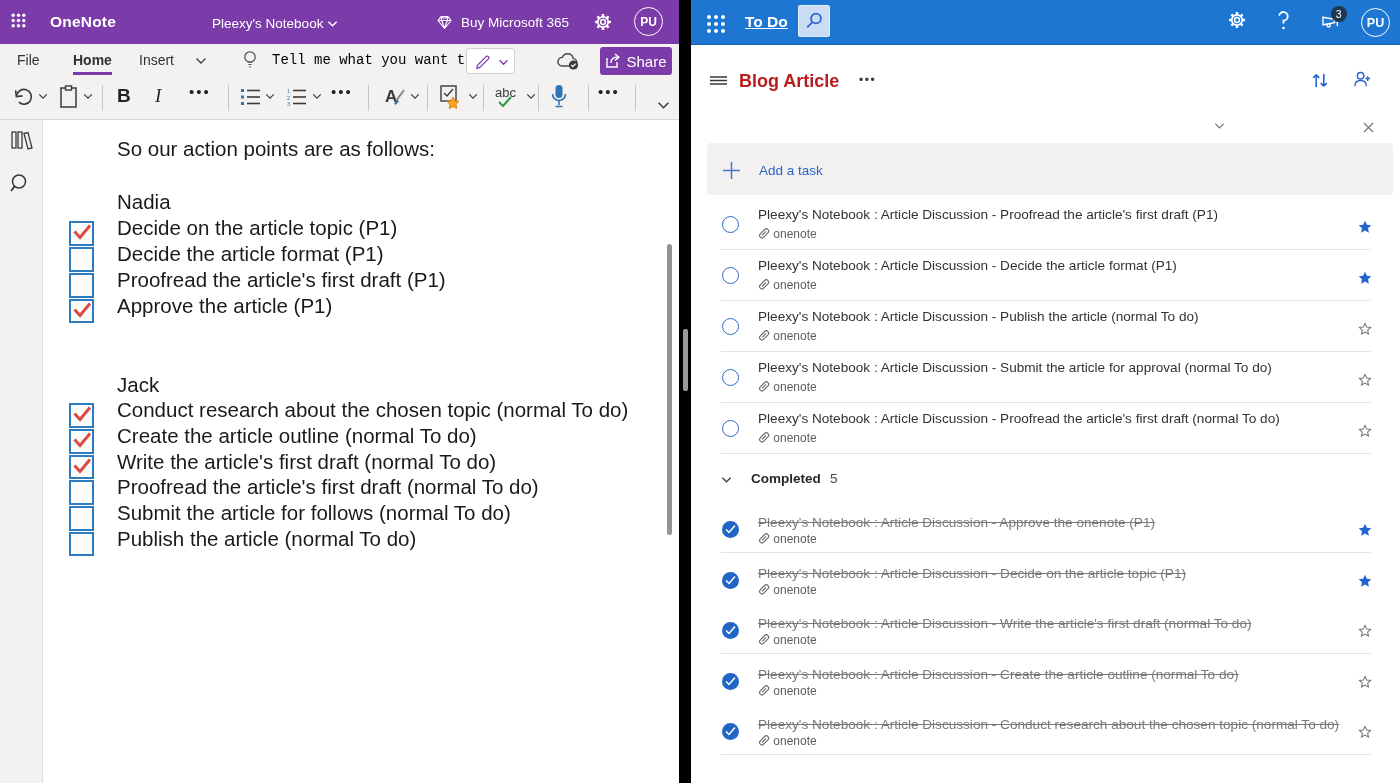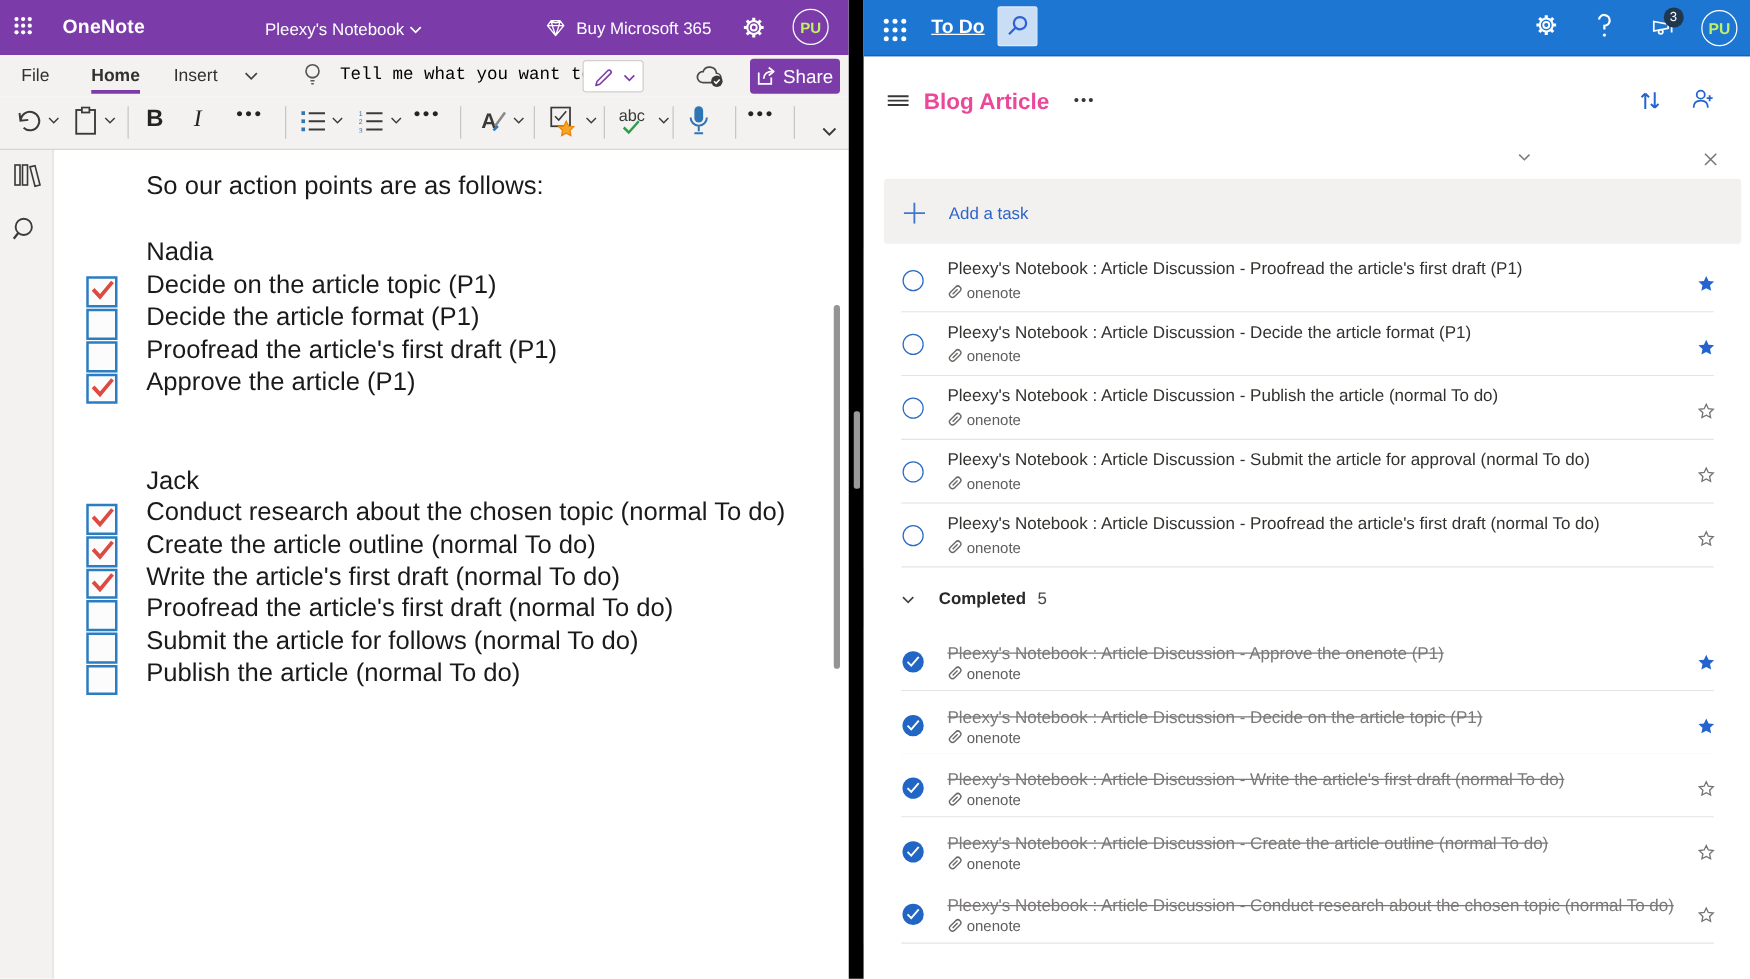--- a/index.html
+++ b/index.html
@@ -9,21 +9,21 @@
   #onenote { position:absolute; left:0; top:0; width:679px; height:783px; background:#fff; overflow:hidden; }
   #divider { position:absolute; left:679px; top:0; width:12px; height:783px; background:#000; }
   #todo { position:absolute; left:691px; top:0; width:709px; height:783px; background:#fff; overflow:hidden; }
 
   
   #on-head { position:absolute; left:0; top:0; width:679px; height:44px; background:#7b3caa; color:#fff; }
   #on-head .waffle { position:absolute; left:10.5px; top:13px; }
   #on-head .brand { position:absolute; left:50px; top:13px; font-size:15.5px; font-weight:700; letter-spacing:.2px; }
   #on-head .nbname { position:absolute; left:212px; top:15.5px; font-size:13.5px; }
   #on-head .buy { position:absolute; left:431px; top:14.5px; font-size:13.5px; }
-  .pu-avatar { border-radius:50%; border:1.6px solid #fff; color:#bef264; font-size:12px; font-weight:600; display:flex; align-items:center; justify-content:center; }
+  .pu-avatar { border-radius:50%; border:1.6px solid #fff; color:#ffffff; font-size:12px; font-weight:600; display:flex; align-items:center; justify-content:center; }
 
   
   #on-menu { position:absolute; left:0; top:44px; width:679px; height:33px; background:#f3f2f1; font-size:14px; color:#323130; }
   #on-menu .mi { position:absolute; top:8px; }
   #on-menu .home { font-weight:700; }
   #on-menu .home-underline { position:absolute; left:73px; top:28px; width:39px; height:3px; background:#7b3caa; }
   .penbtn { position:absolute; left:466px; top:4px; width:49px; height:26px; background:#fff; border:1px solid #d2d0ce; border-radius:3px; }
   .sharebtn { position:absolute; left:600px; top:3px; width:72px; height:28px; background:#7b3caa; border-radius:3px; color:#fff; font-size:15px; display:flex; align-items:center; justify-content:center; gap:4px; }
 
   
@@ -40,21 +40,21 @@
   #win-scroll { position:absolute; left:683px; top:329px; width:5px; height:62px; background:#9a9a9a; border-radius:2px; }
 
   
   #td-head { position:absolute; left:0; top:0; width:709px; height:45px; background:#1e76d3; color:#fff; border-bottom:1px solid #1a61ae; }
   #td-head .waffle { position:absolute; left:14.6px; top:13.5px; }
   #td-head .brand { position:absolute; left:54px; top:12.5px; font-size:15.5px; font-weight:700;text-decoration:underline; }
   #td-head .searchbox { position:absolute; left:107px; top:5px; width:32px; height:32px; background:#c9ddf4; border:1.5px solid #dfeafa; border-radius:2px; display:flex; align-items:center; justify-content:center; }
 
   
   #td-listhead { position:absolute; left:0; top:45px; width:709px; }
-  #td-title { position:absolute; left:48px; top:26px; color:#ec4899; font-size:18px; font-weight:700; }
+  #td-title { position:absolute; left:48px; top:26px; color:#b91c1c; font-size:18px; font-weight:700; }
   #td-sorted { position:absolute; left:0; top:68px; width:709px; height:22px; font-size:12px; color:#34302e; }
 
   
   #td-add { position:absolute; left:16px; top:143px; width:686px; height:52px; background:#f2f1ef; border-radius:3px; }
   
   #td-add .txt { position:absolute; left:52px; top:20px; color:#2d64c8; font-size:13.5px; }
 
   
   .trow { position:absolute; left:0px; width:709px; height:51px; background:#fff; }
   .trow .sep { position:absolute; left:30px; right:29px; bottom:0; height:1px; background:#e6e4e2; }

